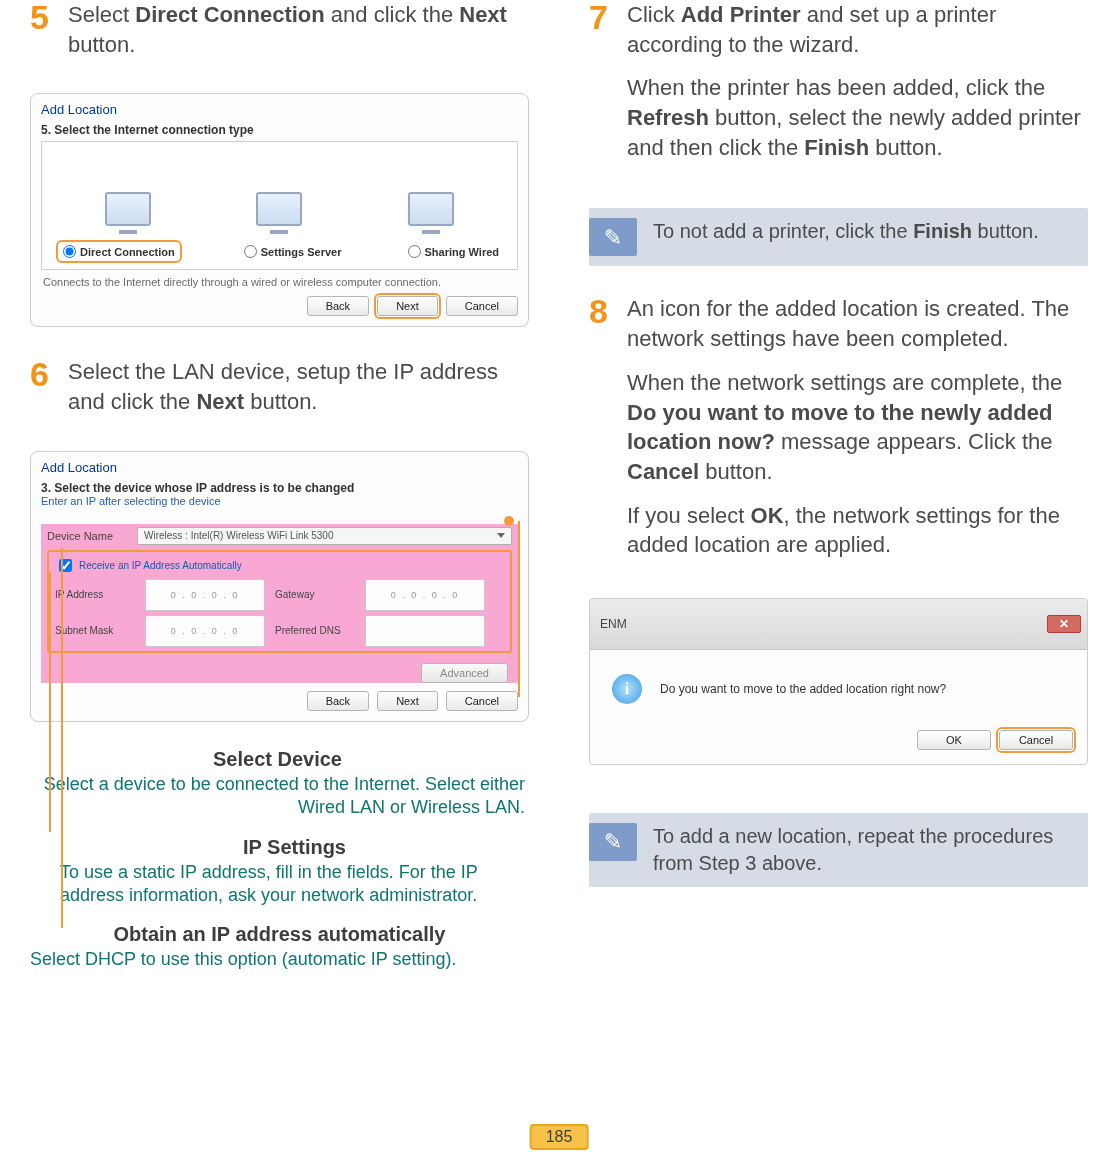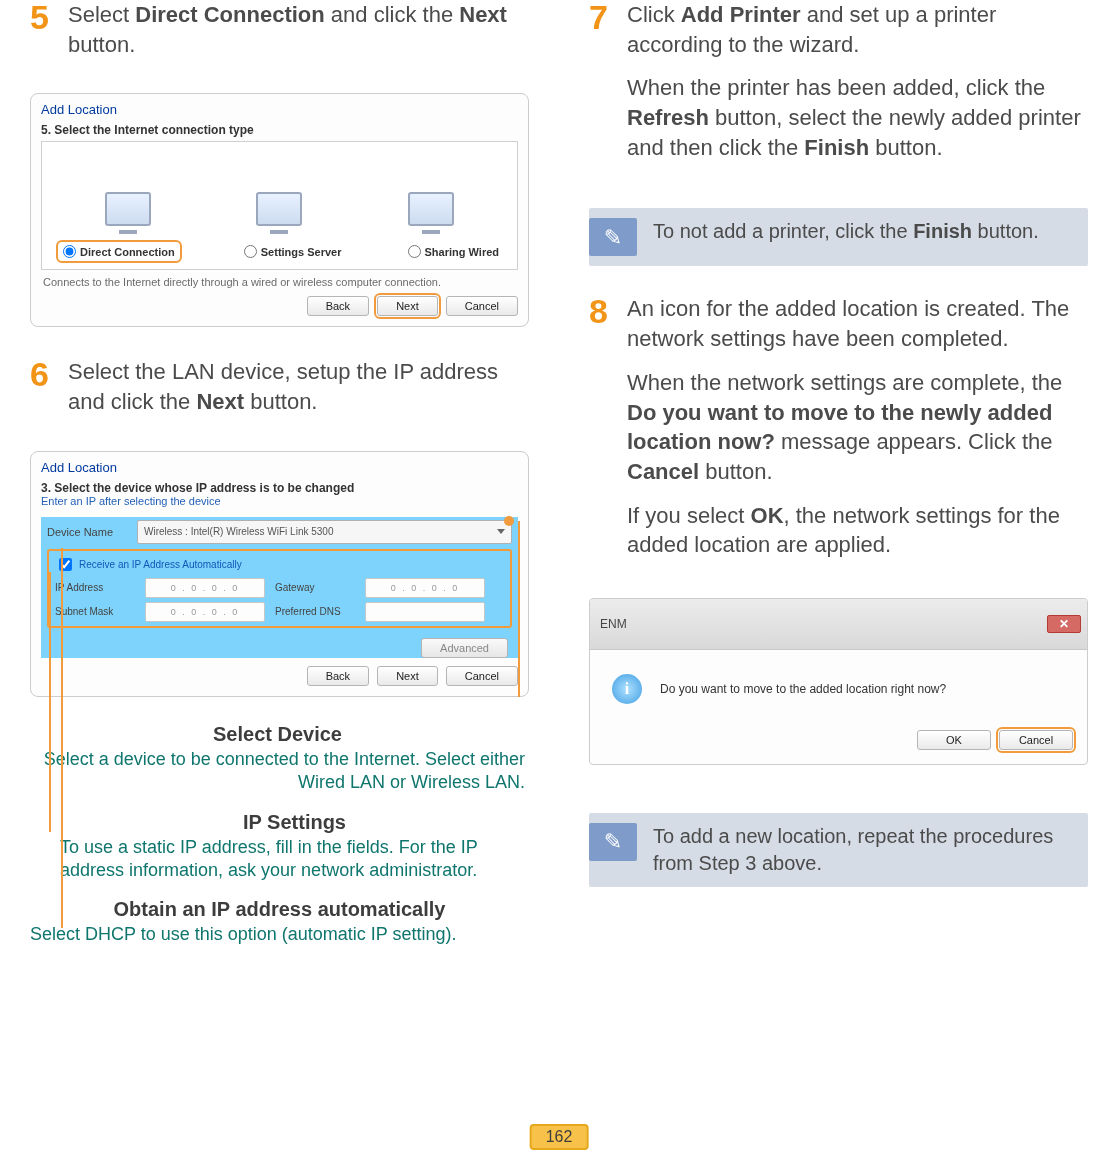--- a/index.html
+++ b/index.html
@@ -178,37 +178,37 @@
     color: #6b6b6b;
     font-size: 11px;
   }
 
   
   .mock2 {
     position: relative;
     margin-bottom: 22px;
   }
   .mock2-body {
-    margin: 4px 10px 0 10px;
-    background: #7dd3fc;
+    margin: 11px 10px 0 10px;
+    background: #f9a8d4;
     font-size: 11px;
   }
   .mock2-row {
     display: flex;
     align-items: center;
     gap: 10px;
     padding: 3px 6px;
   }
   .mock2-label { width: 80px; color: #444; }
   .mock2-select {
     flex: 1 1 auto;
     border: 1px solid #b0b0b0;
     border-radius: 2px;
     background: #f6f6f6;
-    height: 24px;
+    height: 18px;
     display: flex;
     align-items: center;
     justify-content: space-between;
     padding: 0 6px;
     font-size: 10px;
     color: #555;
   }
   .mock2-select .arrow {
     width: 0; height: 0;
     border-left: 4px solid transparent;
@@ -225,21 +225,21 @@
     display: grid;
     grid-template-columns: 80px 120px 80px 120px;
     gap: 4px 10px;
     align-items: center;
     font-size: 10px;
     color: #444;
   }
   .ipbox {
     border: 1px solid #c8c8c8;
     border-radius: 2px;
-    height: 20px;
+    height: 32px;
     background: #fdfdfd;
     font-size: 9px;
     display: flex;
     align-items: center;
     justify-content: center;
     color: #999;
     letter-spacing: 2px;
   }
   .mock2-adv {
     display: flex;
@@ -515,13 +515,13 @@
     </div>
 
     <div class="note">
       <div class="note-icon">✎</div>
       <div class="note-body">To add a new location, repeat the procedures from Step 3 above.</div>
     </div>
 
   </div>
 </div>
 
-<div class="pagenum">162</div>
+<div class="pagenum">185</div>
 
 </body></html>

